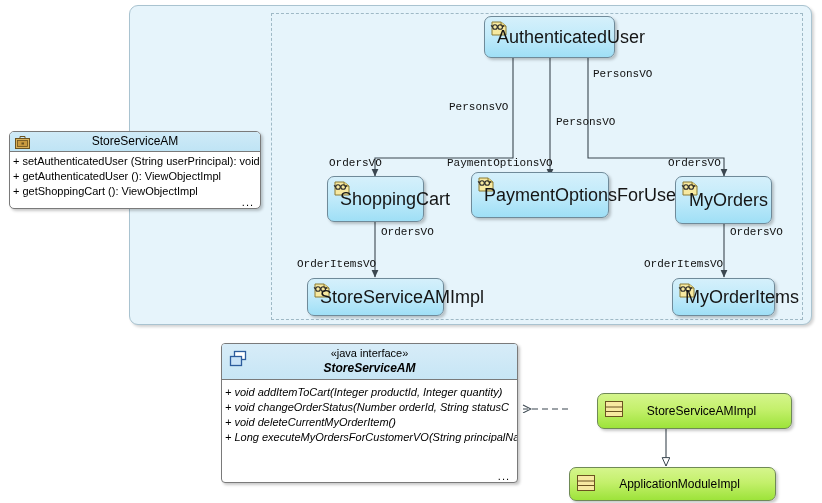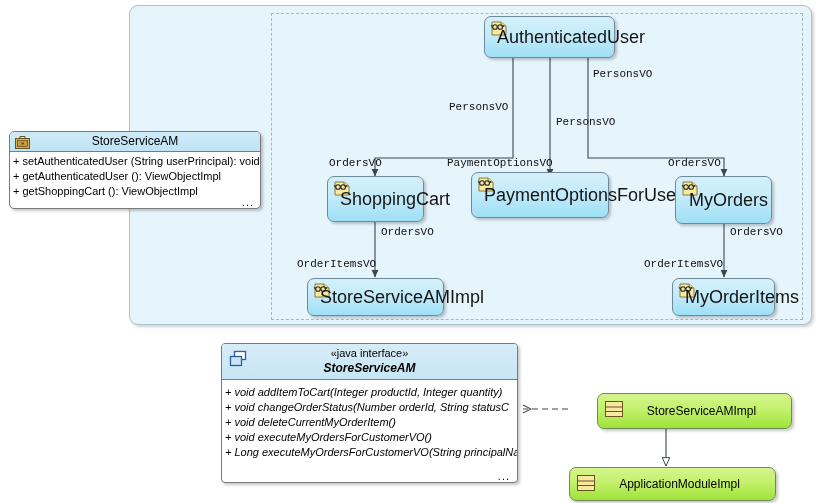--- a/index.html
+++ b/index.html
@@ -353,21 +353,20 @@
         <rect x="6.5" y="1.5" width="11" height="8" fill="#ffffff" stroke="#2c5c9c" stroke-width="1.3"></rect>
         <rect x="2.5" y="6.5" width="11" height="9" fill="#c9e3f7" stroke="#2c5c9c" stroke-width="1.3"></rect>
       </svg>
       <div class="iface-stereotype">«java interface»</div>
       <div class="iface-name">StoreServiceAM</div>
     </div>
     <div class="iface-body">
       <div class="iface-op">+ void addItemToCart(Integer productId, Integer quantity)</div>
       <div class="iface-op">+ void changeOrderStatus(Number orderId, String statusC</div>
       <div class="iface-op">+ void deleteCurrentMyOrderItem()</div>
-      <div class="iface-op">+ void executeMyOrdersForCustomerVO()</div>
       <div class="iface-op">+ Long executeMyOrdersForCustomerVO(String principalNa</div>
     </div>
     <div class="iface-ellipsis">...</div>
   </div>
 
   <div class="impl-box" style="left:569px; top:393px; width:195px; height:36px;margin-left:28px;">
     <svg class="class-icon" viewBox="0 0 18 16">
       <rect x="0.5" y="0.5" width="17" height="15" fill="#f7e9a0" stroke="#6b5320" stroke-width="1"></rect>
       <line x1="0.5" y1="6" x2="17.5" y2="6" stroke="#6b5320" stroke-width="1"></line>
       <line x1="0.5" y1="10.5" x2="17.5" y2="10.5" stroke="#6b5320" stroke-width="1"></line>

